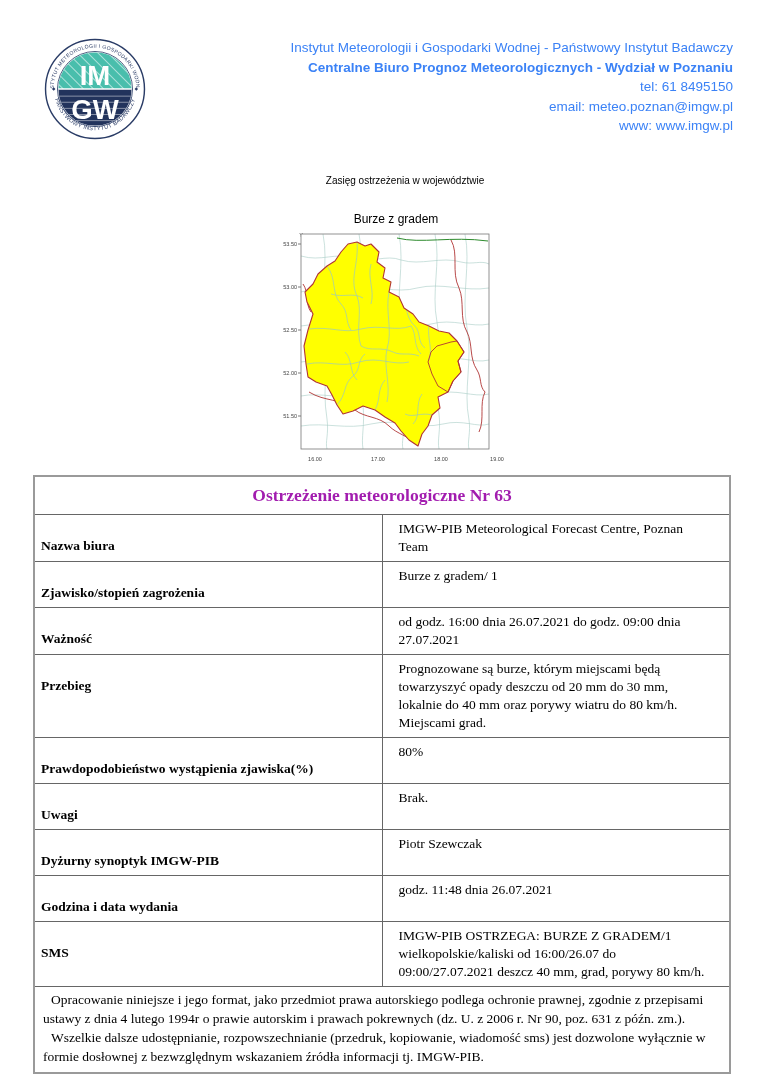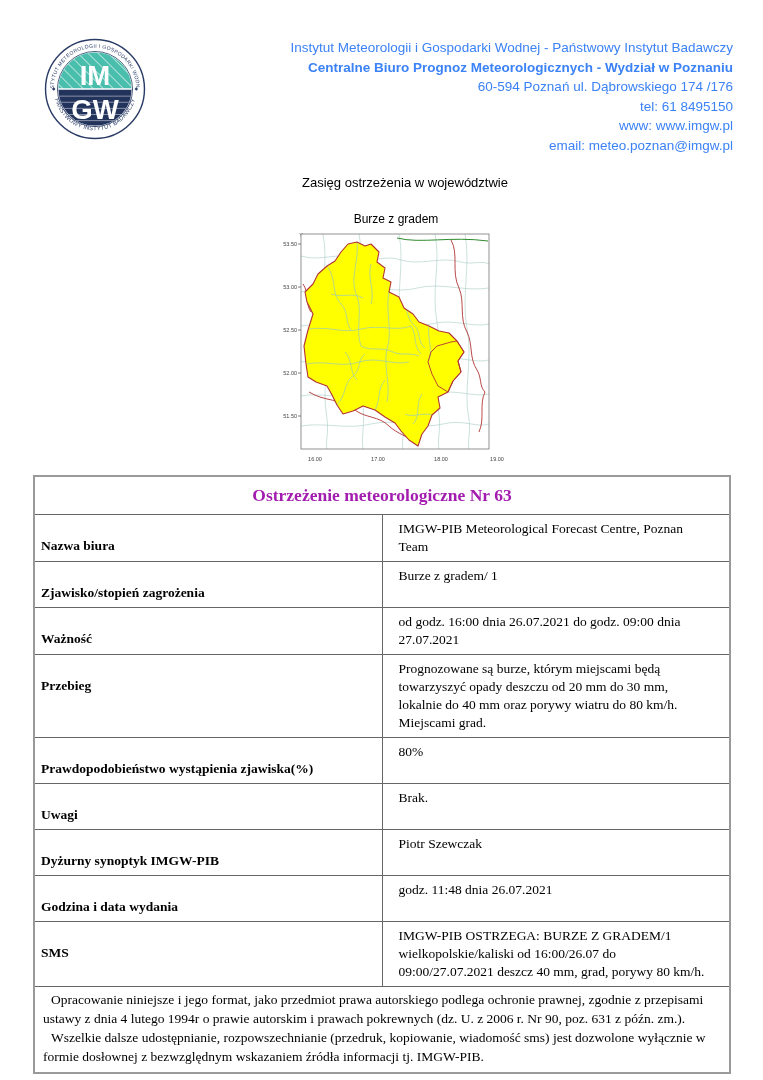--- a/index.html
+++ b/index.html
@@ -10,21 +10,21 @@
   
   .logo-wrap{position:absolute;top:38px;left:44px;width:102px;height:102px;}
   .header-block{
     position:absolute;top:38px;right:30px;text-align:right;
     color:#3b82f6;font-size:13.5px;line-height:19.5px;
   }
   .header-block .hb-bold{font-weight:bold;}
   
   .section-title{
     position:absolute;top:175px;left:85px;width:640px;text-align:center;
-    font-size:13px;color:#000;
+    font-size:10px;color:#000;
   }
   .map-wrap{position:absolute;top:210px;left:278px;width:232px;}
   
   .warn-table{
     position:absolute;top:475px;left:33px;width:698px;
     border-collapse:collapse;table-layout:fixed;
     font-family:"Liberation Serif",serif;font-size:13.5px;color:#000;
     border:2px solid #9a9a9a;
   }
   .warn-table td{
@@ -94,24 +94,23 @@
       <textPath href="#ringBot" startOffset="50%" text-anchor="middle">PAŃSTWOWY INSTYTUT BADAWCZY</textPath>
     </text>
     <rect x="-1.2" y="-1.2" width="2.4" height="2.4" fill="#2a3c66" transform="translate(9.5 50) rotate(45)"></rect>
     <rect x="-1.2" y="-1.2" width="2.4" height="2.4" fill="#2a3c66" transform="translate(90.5 50) rotate(45)"></rect>
   </svg>
 </div>
 
 <div class="header-block">
   <div>Instytut Meteorologii i Gospodarki Wodnej - Państwowy Instytut Badawczy</div>
   <div class="hb-bold">Centralne Biuro Prognoz Meteorologicznych - Wydział w Poznaniu</div>
-  <div>60-594 Poznań ul. Dąbrowskiego 174 /176</div>
   <div>tel: 61 8495150</div>
+  <div>email: meteo.poznan@imgw.pl</div>
   <div>www: www.imgw.pl</div>
-  <div>email: meteo.poznan@imgw.pl</div>
 </div>
 
 <div class="section-title">Zasięg ostrzeżenia w województwie</div>
 
 <div class="map-wrap">
   <svg width="232" height="256" viewBox="0 0 232 256">
 
     <text x="118" y="13" text-anchor="middle" font-family="Liberation Sans, sans-serif" font-size="12" fill="#000">Burze z gradem</text>
 
     <text x="23" y="27" text-anchor="middle" font-size="5.5" fill="#444" font-family="Liberation Sans, sans-serif">Y</text>

